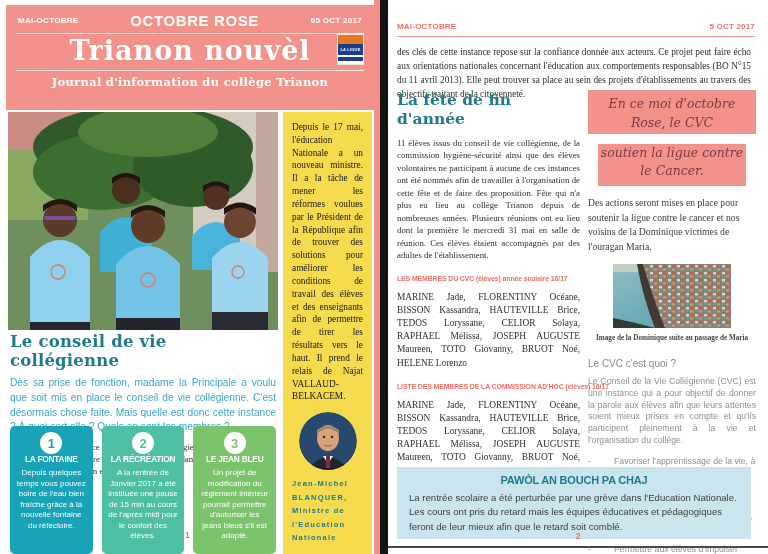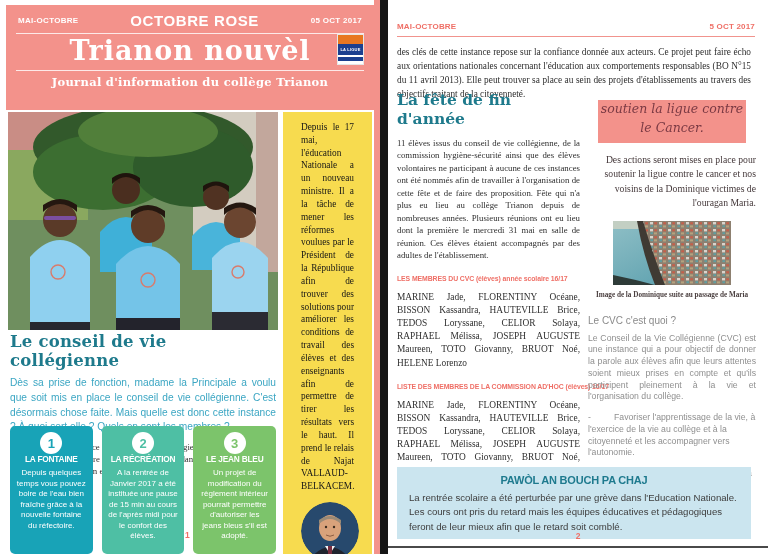--- a/index.html
+++ b/index.html
@@ -19,21 +19,21 @@
             text-align:center;margin-top:4px;letter-spacing:.3px;}
   #lp-logo{position:absolute;right:10px;top:29px;width:27px;height:31px;background:#fff;
            box-shadow:0 0 0 1px #e6e6e6 inset;font-family:"Liberation Sans",sans-serif;}
   #lp-logo .lg-orange{height:9px;background:#E87722;margin:1px 1px 0 1px;}
   #lp-logo .lg-blue{height:11px;background:#1B3F8F;margin:0 1px;color:#fff;font-size:4px;font-weight:bold;
            text-align:center;line-height:11px;letter-spacing:.2px;}
   #lp-logo .lg-strip{height:4px;background:#1B3F8F;margin:2px 1px 0 1px;}
   #lp-photo{position:absolute;left:8px;top:112px;width:270px;height:218px;overflow:hidden;}
   
   #lp-sidebar{position:absolute;left:283px;top:112px;width:89px;height:442px;background:#F7DB4F;
-              padding:9px 18px;box-sizing:border-box;}
+              padding:9px 9px;box-sizing:border-box;}
   .sb-text{font-family:"Liberation Serif",serif;font-size:9.3px;line-height:1.38;color:#161616;
            text-align:justify;}
   .sb-photo{width:58px;height:58px;border-radius:50%;overflow:hidden;margin:9px auto 7px auto;}
   .sb-caption{font-size:7.5px;font-weight:bold;color:#1E7A8C;letter-spacing:1.2px;line-height:1.8;
            text-align:left;}
   
   #lp-article{position:absolute;left:10px;top:332px;width:266px;}
   .lp-art-title{font-family:"DejaVu Serif","Liberation Serif",serif;font-weight:bold;font-size:16.5px;
            color:#1E7A8C;letter-spacing:.2px;}
   .lp-art-lead{margin-top:6px;font-size:10.2px;color:#3BA6C3;line-height:1.45;text-align:justify;}
@@ -67,21 +67,21 @@
            line-height:1.42;text-align:justify;}
   .rp-pinkhead{margin-top:13px;font-size:6.9px;font-weight:bold;color:#EF6F66;letter-spacing:-.1px;white-space:nowrap;}
   .rp-names{margin-top:9px;font-family:"Liberation Serif",serif;font-size:9.4px;color:#2f2f2f;
            line-height:1.4;text-align:justify;}
   #rp-colR{position:absolute;left:200px;top:90px;width:168px;}
   .banner{font-family:"DejaVu Serif","Liberation Serif",serif;font-style:italic;font-size:12.5px;
            color:#7B3A44;text-align:center;line-height:1.5;}
   .banner .b1{display:block;background:#F3928B;padding:5px 2px 1px 2px;}
   .banner .b2{display:block;background:#F3928B;width:88%;margin:10px auto;padding:0 0 5px 0;}
   .support{margin-top:9px;font-family:"Liberation Serif",serif;font-size:9.7px;color:#44383a;
-           text-align:right;line-height:1.5;}
+           text-align:left;line-height:1.5;}
   .rp-photo{width:118px;height:64px;margin:10px auto 0 auto;overflow:hidden;}
   .rp-caption{margin-top:6px;text-align:center;font-family:"Liberation Serif",serif;font-size:7.2px;
            font-weight:bold;color:#4a3f3f;}
   .cvc-what-title{margin-top:16px;font-size:10px;color:#8a8a8a;}
   .cvc-what-text{margin-top:7px;font-size:8.7px;color:#8f8f8f;line-height:1.35;text-align:justify;}
   .bullet{margin-top:9px;font-size:8.7px;color:#8f8f8f;line-height:1.35;}
   .bullet .dash{display:inline-block;width:26px;}
   #rp-bluebox{position:absolute;left:9px;top:467px;width:354px;height:72px;background:#CBE5EF;
            box-sizing:border-box;padding:7px 12px;}
   .bb-title{text-align:center;font-weight:bold;font-size:11px;color:#1E7A8E;letter-spacing:-.2px;}
@@ -209,20 +209,21 @@
       <div class="rp-h2">La fête de fin d'année</div>
       <div class="rp-body">11 élèves issus du conseil de vie collégienne, de la commission hygiène-sécurité ainsi que des élèves volontaires ne participant à aucune de ces instances ont été nommés afin de travailler à l'organisation de cette fête et de faire des proposition. Fête qui n'a plus eu lieu au collège Trianon depuis de nombreuses années. Plusieurs réunions ont eu lieu dont la première le mercredi 31 mai en salle de réunion. Ces élèves étaient accompagnés par des adultes de l'établissement.</div>
       <div class="rp-pinkhead">LES MEMBRES DU CVC (élèves) année scolaire 16/17</div>
       <div class="rp-names">MARINE Jade, FLORENTINY Océane, BISSON Kassandra, HAUTEVILLE Brice, TEDOS Loryssane, CELIOR Solaya, RAPHAEL Mélissa, JOSEPH AUGUSTE Maureen, TOTO Giovanny, BRUOT Noé, HELENE Lorenzo</div>
       <div class="rp-pinkhead">LISTE DES MEMBRES DE LA COMMISSION AD'HOC (élèves) 16/17</div>
       <div class="rp-names">MARINE Jade, FLORENTINY Océane, BISSON Kassandra, HAUTEVILLE Brice, TEDOS Loryssane, CELIOR Solaya, RAPHAEL Mélissa, JOSEPH AUGUSTE Maureen, TOTO Giovanny, BRUOT Noé, HELENE Lorenzo</div>
     </div>
 
     <div id="rp-colR">
       <div class="banner">
+        <span class="b1">En ce moi d'octobre Rose, le CVC</span>
         <span class="b2">soutien la ligue contre le Cancer.</span>
       </div>
       <div class="support">Des actions seront mises en place pour soutenir la ligue contre le cancer et nos voisins de la Dominique victimes de l'ouragan Maria.</div>
       <div class="rp-photo">
         <svg width="118" height="64" viewBox="0 0 118 64" xmlns="http://www.w3.org/2000/svg">
           <defs>
             <linearGradient id="sea" x1="0" y1="0" x2="1" y2="1">
               <stop offset="0" stop-color="#8fbfc6"></stop>
                 <stop offset="1" stop-color="#4f98a8"></stop>
             </linearGradient>

